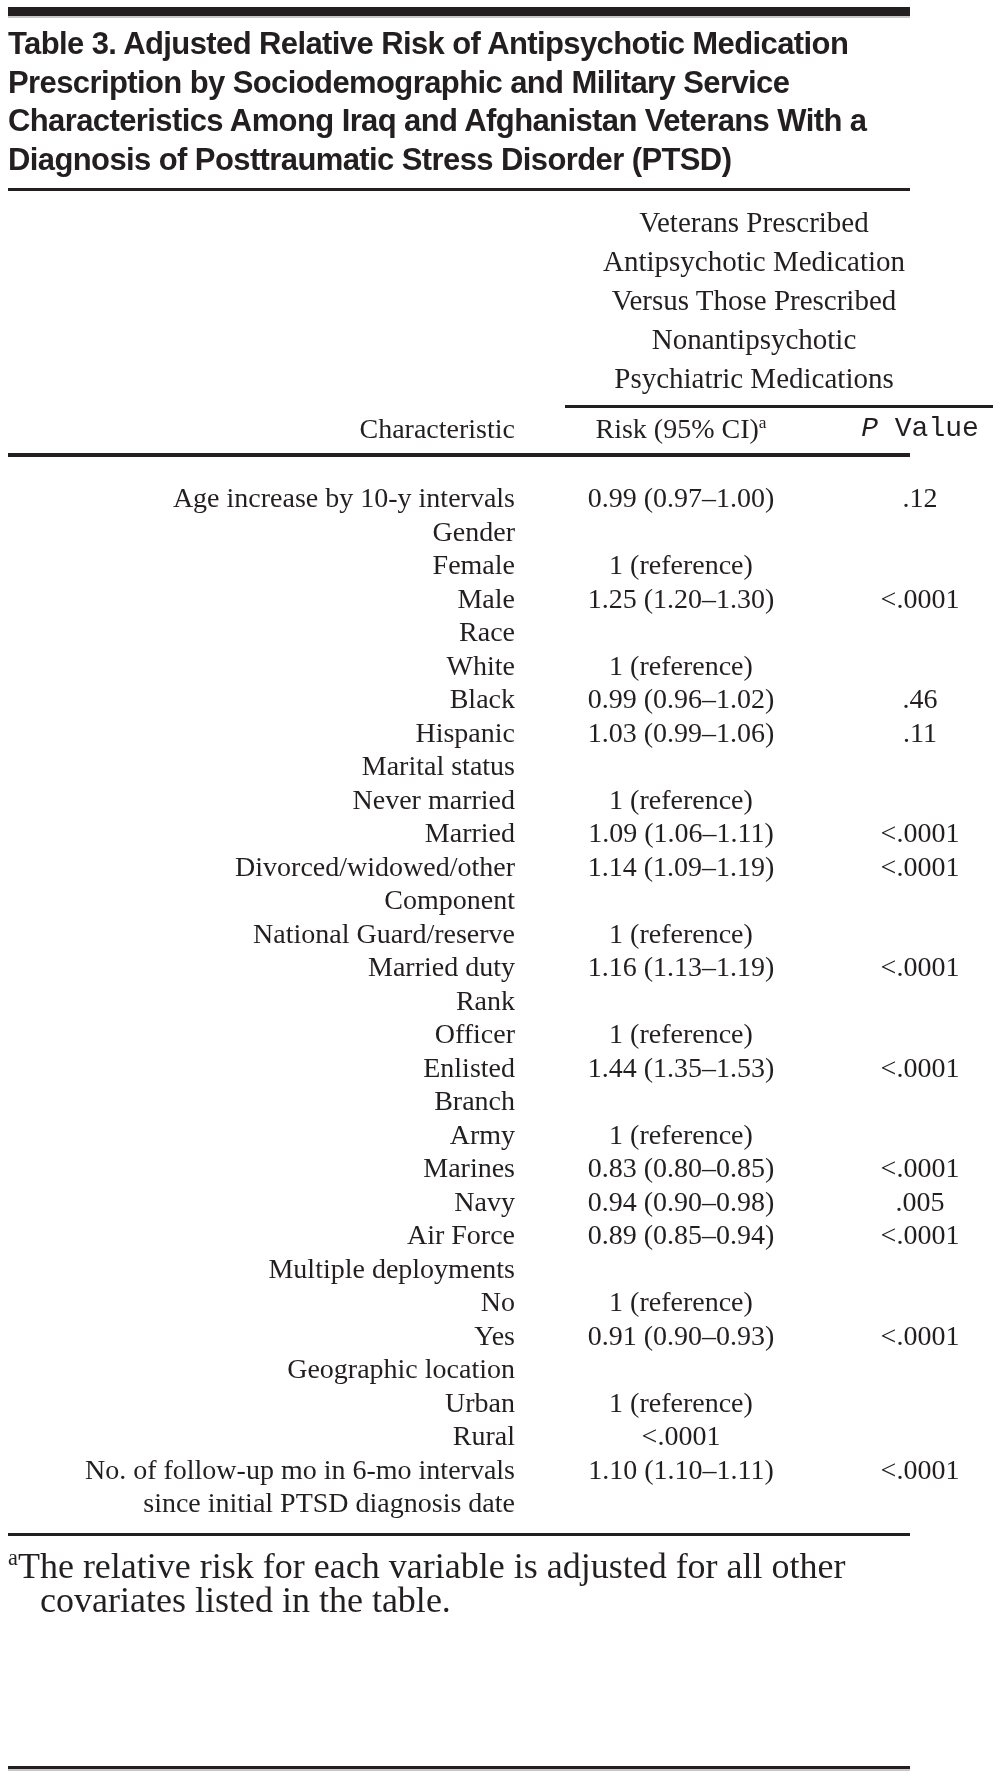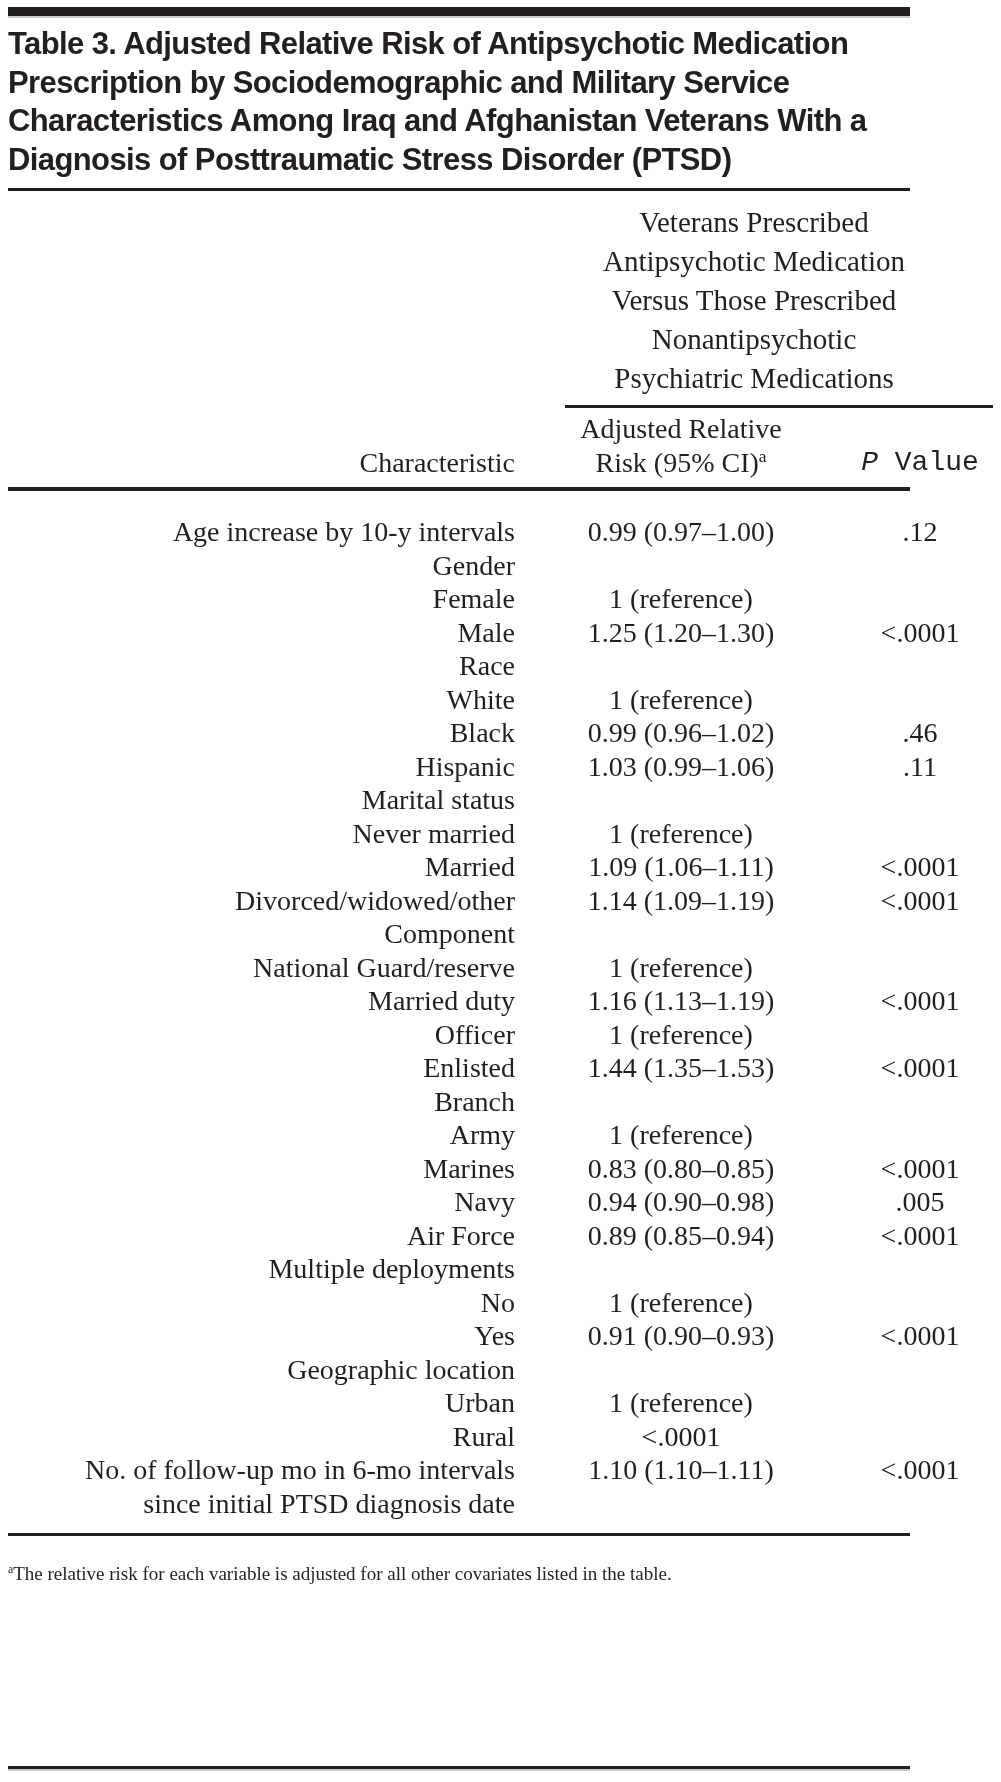--- a/index.html
+++ b/index.html
@@ -58,23 +58,23 @@
 
   .header-rule { height: 4px; margin-top: 7px; }
 
   .tbody { padding-top: 24px; }
   .row { font-size: 28px; line-height: 33.5px; }
   .row.indent .label-col { padding-left: 34px; }
   .row .wrap2 { padding-left: 32px; }
 
   .foot-rule { height: 3px; margin-top: 13px; }
   .footnote {
-    font-size: 19px;
+    font-size: 36px;
     line-height: 34px;
-    margin-top: 21px;
+    margin-top: 13px;
     padding-left: 32px;
     text-indent: -32px;
   }
   .bottombar {
     height: 3px; background: #231f20;
     margin-top: auto;
     margin-bottom: 11px;
     border-bottom: 2px solid #c9c9c9;
   }
 </style>
@@ -102,21 +102,20 @@
       <div>Versus Those Prescribed</div>
       <div>Nonantipsychotic</div>
       <div>Psychiatric Medications</div>
       <div class="spanner-rule"></div>
     </div>
   </div>
 
   <div class="grid colhead-row">
     <div class="label-col">Characteristic</div>
     <div class="rr-col">
-      <div>Adjusted Relative</div>
       <div><span>Risk (95% CI)</span><sup>a</sup></div>
     </div>
     <div class="p-col"><span class="italic">P</span> <span>Value</span></div>
   </div>
 
   <div class="rule header-rule"></div>
 
   <div class="tbody">
     <div class="grid row">
         <div class="label-col">
@@ -231,20 +230,28 @@
         <div class="p-col"></div>
       </div>
       <div class="grid row indent">
         <div class="label-col">
           <div>Married duty</div>
 
         </div>
         <div class="rr-col">1.16 (1.13–1.19)</div>
         <div class="p-col">&lt;.0001</div>
       </div>
+      <div class="grid row">
+        <div class="label-col">
+          <div>Rank</div>
+
+        </div>
+        <div class="rr-col"></div>
+        <div class="p-col"></div>
+      </div>
       <div class="grid row indent">
         <div class="label-col">
           <div>Officer</div>
 
         </div>
         <div class="rr-col">1 (reference)</div>
         <div class="p-col"></div>
       </div>
       <div class="grid row indent">
         <div class="label-col">

